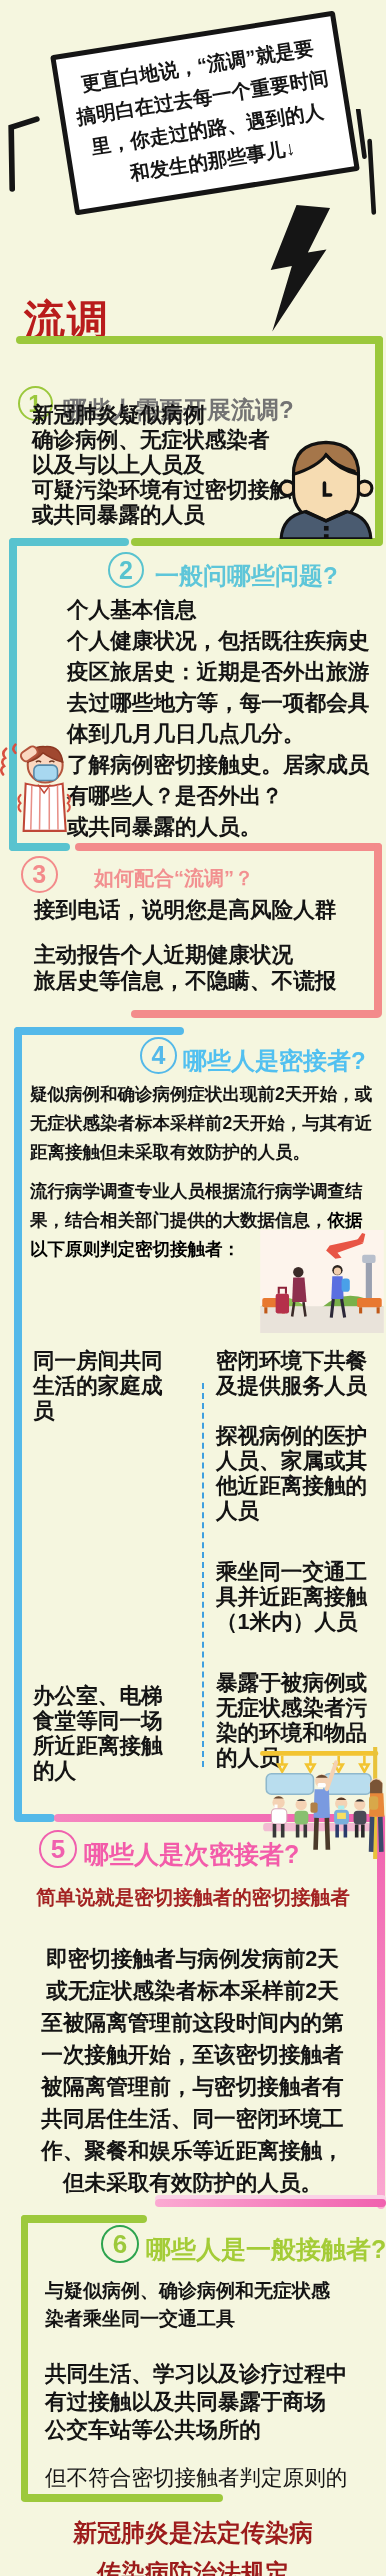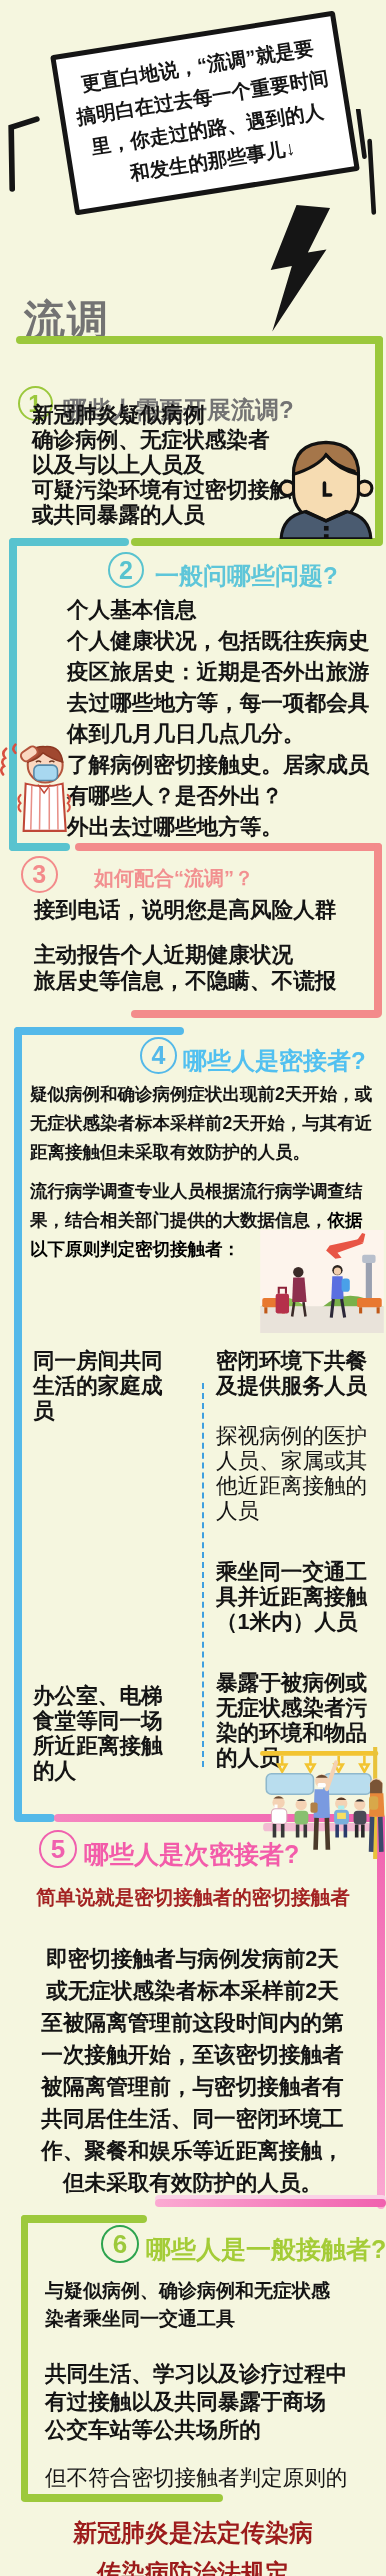--- a/index.html
+++ b/index.html
@@ -12,21 +12,21 @@
   .bar{position:absolute;border-radius:4.6px;}
   
   .bubble{
     position:absolute;left:61px;top:32px;width:278px;height:152px;
     background:#ffffff;border:5.2px solid #151515;border-radius:3.1px;
     transform:rotate(-9deg);
     display:flex;flex-direction:column;justify-content:center;align-items:center;
   }
   .bubble .ln{font-size:19.6px;font-weight:800;line-height:32px;white-space:nowrap;color:#151515;}
   
-  .main-title{position:absolute;left:24px;top:293px;font-size:41px;font-weight:900;color:#737373;letter-spacing:2.1px;}
+  .main-title{position:absolute;left:24px;top:293px;font-size:41px;font-weight:900;color:#b91c1c;letter-spacing:2.1px;}
   
   .badge{
     position:absolute;box-sizing:border-box;border-radius:50%;
     display:flex;align-items:center;justify-content:center;
     font-weight:900;background:transparent;
   }
   .sec-title{position:absolute;font-weight:900;white-space:nowrap;}
   
   .body-lines div{white-space:nowrap;}
   .serif{font-family:"Liberation Serif","DejaVu Serif",serif;}
@@ -96,21 +96,21 @@
   <div class="sec-title" style="left:155px;top:560px;font-size:24px;color:#5ec6d9">一般问哪些问题?</div>
 
   <div class="abs body-lines" style="left:67px;top:594px;font-size:21.6px;font-weight:700;line-height:31px">
     <div>个人基本信息</div>
     <div>个人健康状况，包括既往疾病史</div>
     <div>疫区旅居史：近期是否外出旅游</div>
     <div>去过哪些地方等，每一项都会具</div>
     <div>体到几月几日几点几分。</div>
     <div>了解病例密切接触史。居家成员</div>
     <div>有哪些人？是否外出？</div>
-    <div>外出去过哪些地方等。</div>
+    <div>或共同暴露的人员。</div>
   </div>
 
   <svg class="abs" style="left:0px;top:733px" width="77" height="111" viewBox="0 0 150 215">
     <path d="M12,30 Q2,38 10,48 Q0,54 8,64 Q-2,70 6,80" fill="none" stroke="#d85040" stroke-width="5" stroke-linecap="round"></path>
     <path d="M30,22 Q22,30 30,38" fill="none" stroke="#d85040" stroke-width="5" stroke-linecap="round"></path>
     <circle cx="88" cy="62" r="34" fill="#fad7c0" stroke="#b4543c" stroke-width="4"></circle>
     <path d="M54,56 Q56,24 88,26 Q118,24 122,56 Q100,50 84,38 Q72,52 54,56 Z" fill="#a04830" stroke="#8c3822" stroke-width="3"></path>
     <rect x="66" y="62" width="46" height="30" rx="10" fill="#a8d8f0" stroke="#5488a8" stroke-width="3"></rect>
     <path d="M70,56 Q75,52 80,56" fill="none" stroke="#6a3420" stroke-width="3"></path>
     <path d="M96,56 Q101,52 106,56" fill="none" stroke="#6a3420" stroke-width="3"></path>
@@ -186,21 +186,21 @@
     <circle cx="150" cy="80" r="7" fill="#f3cfae"></circle>
     <path d="M140,90 L160,90 L162,134 L138,134 Z" fill="#5a6fe0"></path>
     <rect x="158" y="94" width="16" height="26" rx="6" fill="#4aa0e8"></rect>
     <path d="M142,134 L138,170 M158,134 L164,170" stroke="#2c2838" stroke-width="6"></path>
   </svg>
 
   <div class="abs" style="left:33px;top:1348px;width:137px;font-size:21.6px;font-weight:700;line-height:25px">同一房间共同生活的家庭成员</div>
   <div class="abs" style="left:33px;top:1683px;width:137px;font-size:21.6px;font-weight:700;line-height:25px">办公室、电梯食堂等同一场所近距离接触的人</div>
 
   <div class="abs" style="left:216px;top:1348px;width:157px;font-size:21.6px;font-weight:700;line-height:25px">密闭环境下共餐及提供服务人员</div>
-  <div class="abs" style="left:216px;top:1423px;width:157px;font-size:21.6px;font-weight:400;line-height:25px">探视病例的医护人员、家属或其他近距离接触的人员</div>
+  <div class="abs" style="left:216px;top:1423px;width:157px;font-size:21.6px;font-weight:700;line-height:25px">探视病例的医护人员、家属或其他近距离接触的人员</div>
   <div class="abs" style="left:216px;top:1559px;width:157px;font-size:21.6px;font-weight:700;line-height:25px">乘坐同一交通工具并近距离接触（1米内）人员</div>
   <div class="abs" style="left:216px;top:1670px;width:157px;font-size:21.6px;font-weight:700;line-height:25px">暴露于被病例或无症状感染者污染的环境和物品的人员</div>
 
   <div class="dashed-divider" style="left:202px;top:1383px;height:384px"></div>
 
   <div class="bar" style="left:54px;top:1814px;width:330px;height:8.2px;background:linear-gradient(90deg,#f586c0,#f060ae)"></div>
   <div class="bar" style="left:377px;top:1814px;width:8.2px;height:395px;background:linear-gradient(180deg,#f060ae,#fbaad2)"></div>
   <div class="bar" style="left:155px;top:2199px;width:231px;height:8.2px;background:linear-gradient(90deg,#fbaad2,#f060ae);box-shadow:0 -4.1px 0 0 #fad2e6"></div>
 
   <svg class="abs" style="left:259px;top:1747px" width="126" height="112" viewBox="0 0 245 218">

